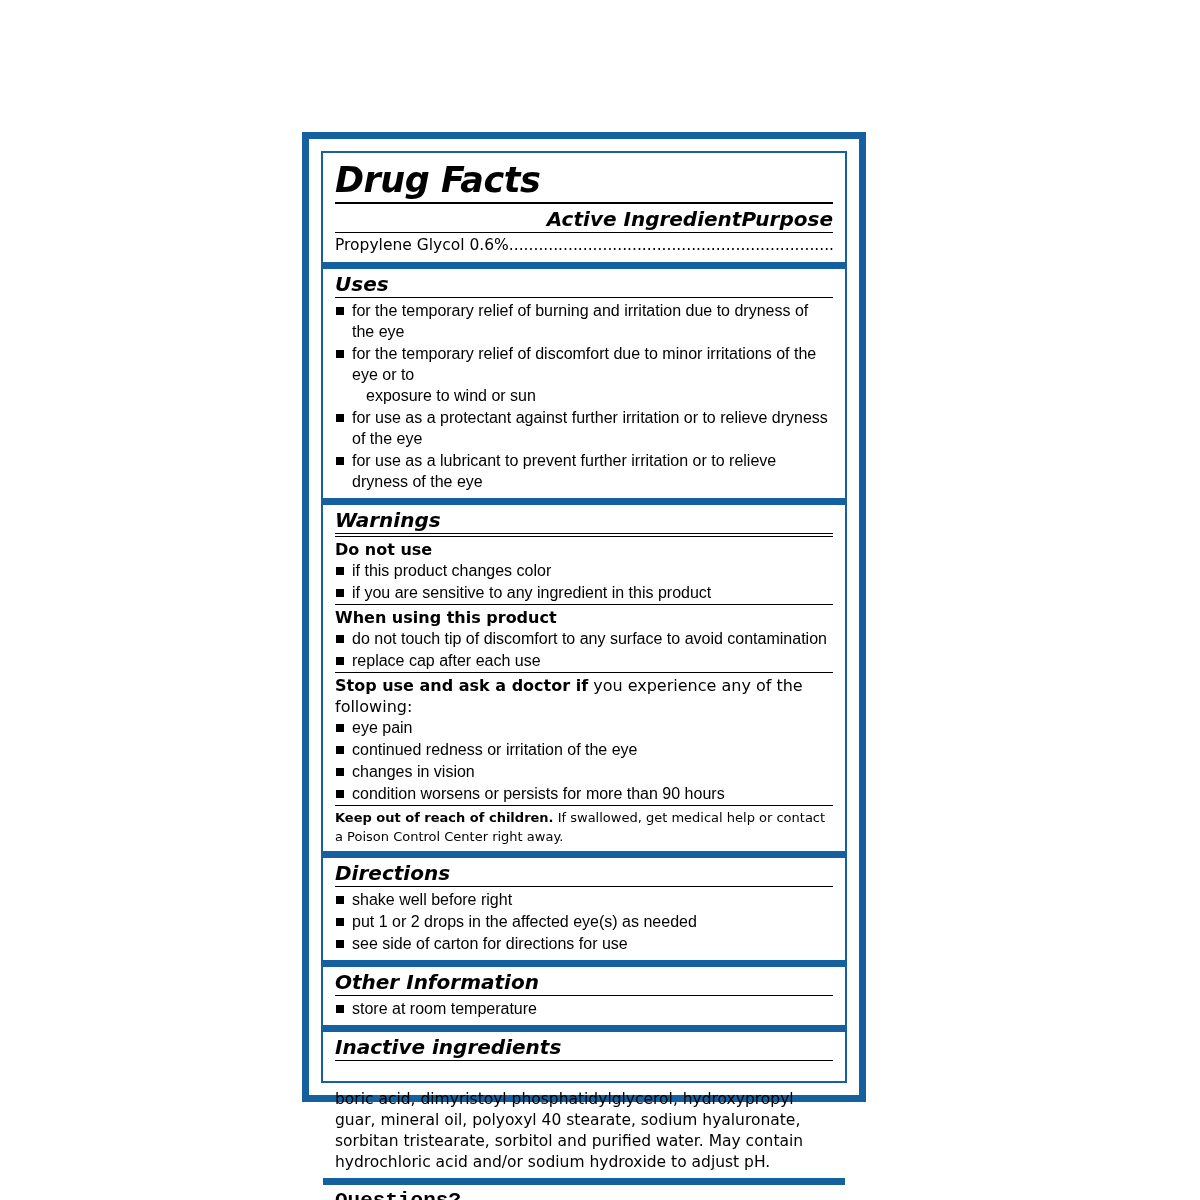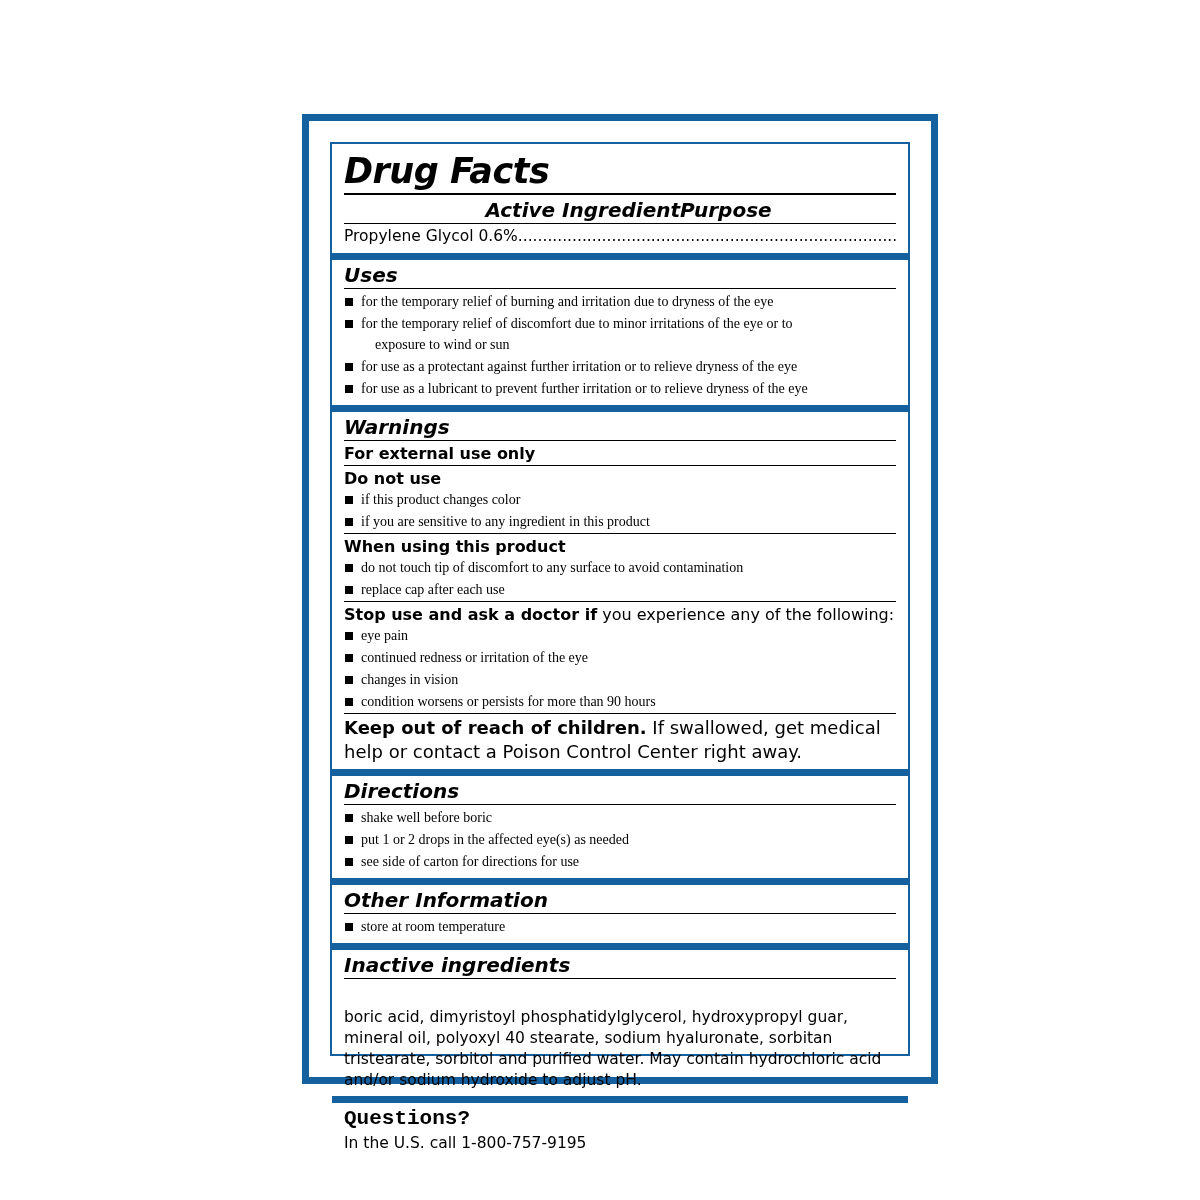--- a/index.html
+++ b/index.html
@@ -18,27 +18,27 @@
     position: relative;
     width: 1200px;
     height: 1200px;
     background: #ffffff;
   }
 
   
   .panel {
     position: absolute;
     left: 302px;
-    top: 114px;
-    width: 636px;
+    top: 132px;
+    width: 564px;
     height: 970px;
     background: #ffffff;
     border: 7px solid #15609f;
     box-sizing: border-box;
-    padding: 21px;
+    padding: 12px;
   }
 
   .inner {
     border: 2px solid #15609f;
     box-sizing: border-box;
     height: 100%;
     padding: 0;
     display: flex;
     flex-direction: column;
   }
@@ -67,21 +67,21 @@
 
   .head-italic {
     font-family: "DejaVu Sans", sans-serif;
     font-weight: bold;
     font-style: italic;
     font-size: 20px;
     line-height: 24px;
   }
   .row-between {
     display: flex;
-    justify-content: center;
+    justify-content: flex-end;
     align-items: baseline;
     margin-left: 17px;
   }
   .dotline {
     font-family: "DejaVu Sans", sans-serif;
     font-size: 15.5px;
     line-height: 21px;
     white-space: nowrap;
     overflow: hidden;
     padding-bottom: 1px;
@@ -94,22 +94,22 @@
     line-height: 21px;
   }
   .sub-bold .normal { font-weight: normal; }
 
   ul.bullets {
     list-style: none;
     margin: 0;
     padding: 0;
   }
   ul.bullets li {
-    font-family: Liberation Serif, serif;
-    font-size: 14px;
+    font-family: Liberation Sans, sans-serif;
+    font-size: 16px;
     line-height: 21px;
     padding-left: 17px;
     position: relative;
     margin: 0 0 1px 0;
   }
   ul.bullets li::before {
     content: "";
     position: absolute;
     left: 1px;
     top: 7px;
@@ -124,22 +124,22 @@
 
   .para {
     font-family: "DejaVu Sans", sans-serif;
     font-size: 15.5px;
     line-height: 21px;
     margin-top: 28px;
   }
 
   .kids {
     font-family: "DejaVu Sans", sans-serif;
-    font-size: 18px;
-    line-height: 24px;
+    font-size: 13px;
+    line-height: 19px;
   }
   .kids b { font-weight: bold; }
 
   .q-title {
     font-family: Liberation Mono, monospace;
     font-weight: bold;
     font-size: 21px;
     line-height: 26px;
     margin-bottom: 1px;
   }
@@ -175,21 +175,20 @@
           <li><span>for the temporary relief of burning and irritation due to dryness of the eye</span></li>
           <li><span>for the temporary relief of discomfort due to minor irritations of the eye or to</span><span class="cont">exposure to wind or sun</span></li>
           <li><span>for use as a protectant against further irritation or to relieve dryness of the eye</span></li>
           <li><span>for use as a lubricant to prevent further irritation or to relieve dryness of the eye</span></li>
         </ul>
       </div>
 
       <div class="sec">
         <div class="head-italic">Warnings</div>
         <div class="rule-thin"></div>
-        <div class="sub-bold">For external use only</div>
         <div class="rule-thin"></div>
 
         <div class="sub-bold">Do not use</div>
         <ul class="bullets">
           <li><span>if this product changes color</span></li>
           <li><span>if you are sensitive to any ingredient in this product</span></li>
         </ul>
         <div class="rule-thin"></div>
 
         <div class="sub-bold">When using this product</div>
@@ -208,21 +207,21 @@
         </ul>
         <div class="rule-thin"></div>
 
         <div class="kids"><b>Keep out of reach of children.</b><span> If swallowed, get medical help or contact a Poison Control Center right away.</span></div>
       </div>
 
       <div class="sec">
         <div class="head-italic">Directions</div>
         <div class="rule-thin"></div>
         <ul class="bullets">
-          <li><span>shake well before boric</span></li>
+          <li><span>shake well before right</span></li>
           <li><span>put 1 or 2 drops in the affected eye(s) as needed</span></li>
           <li><span>see side of carton for directions for use</span></li>
         </ul>
       </div>
 
       <div class="sec">
         <div class="head-italic">Other Information</div>
         <div class="rule-thin"></div>
         <ul class="bullets">
           <li><span>store at room temperature</span></li>

